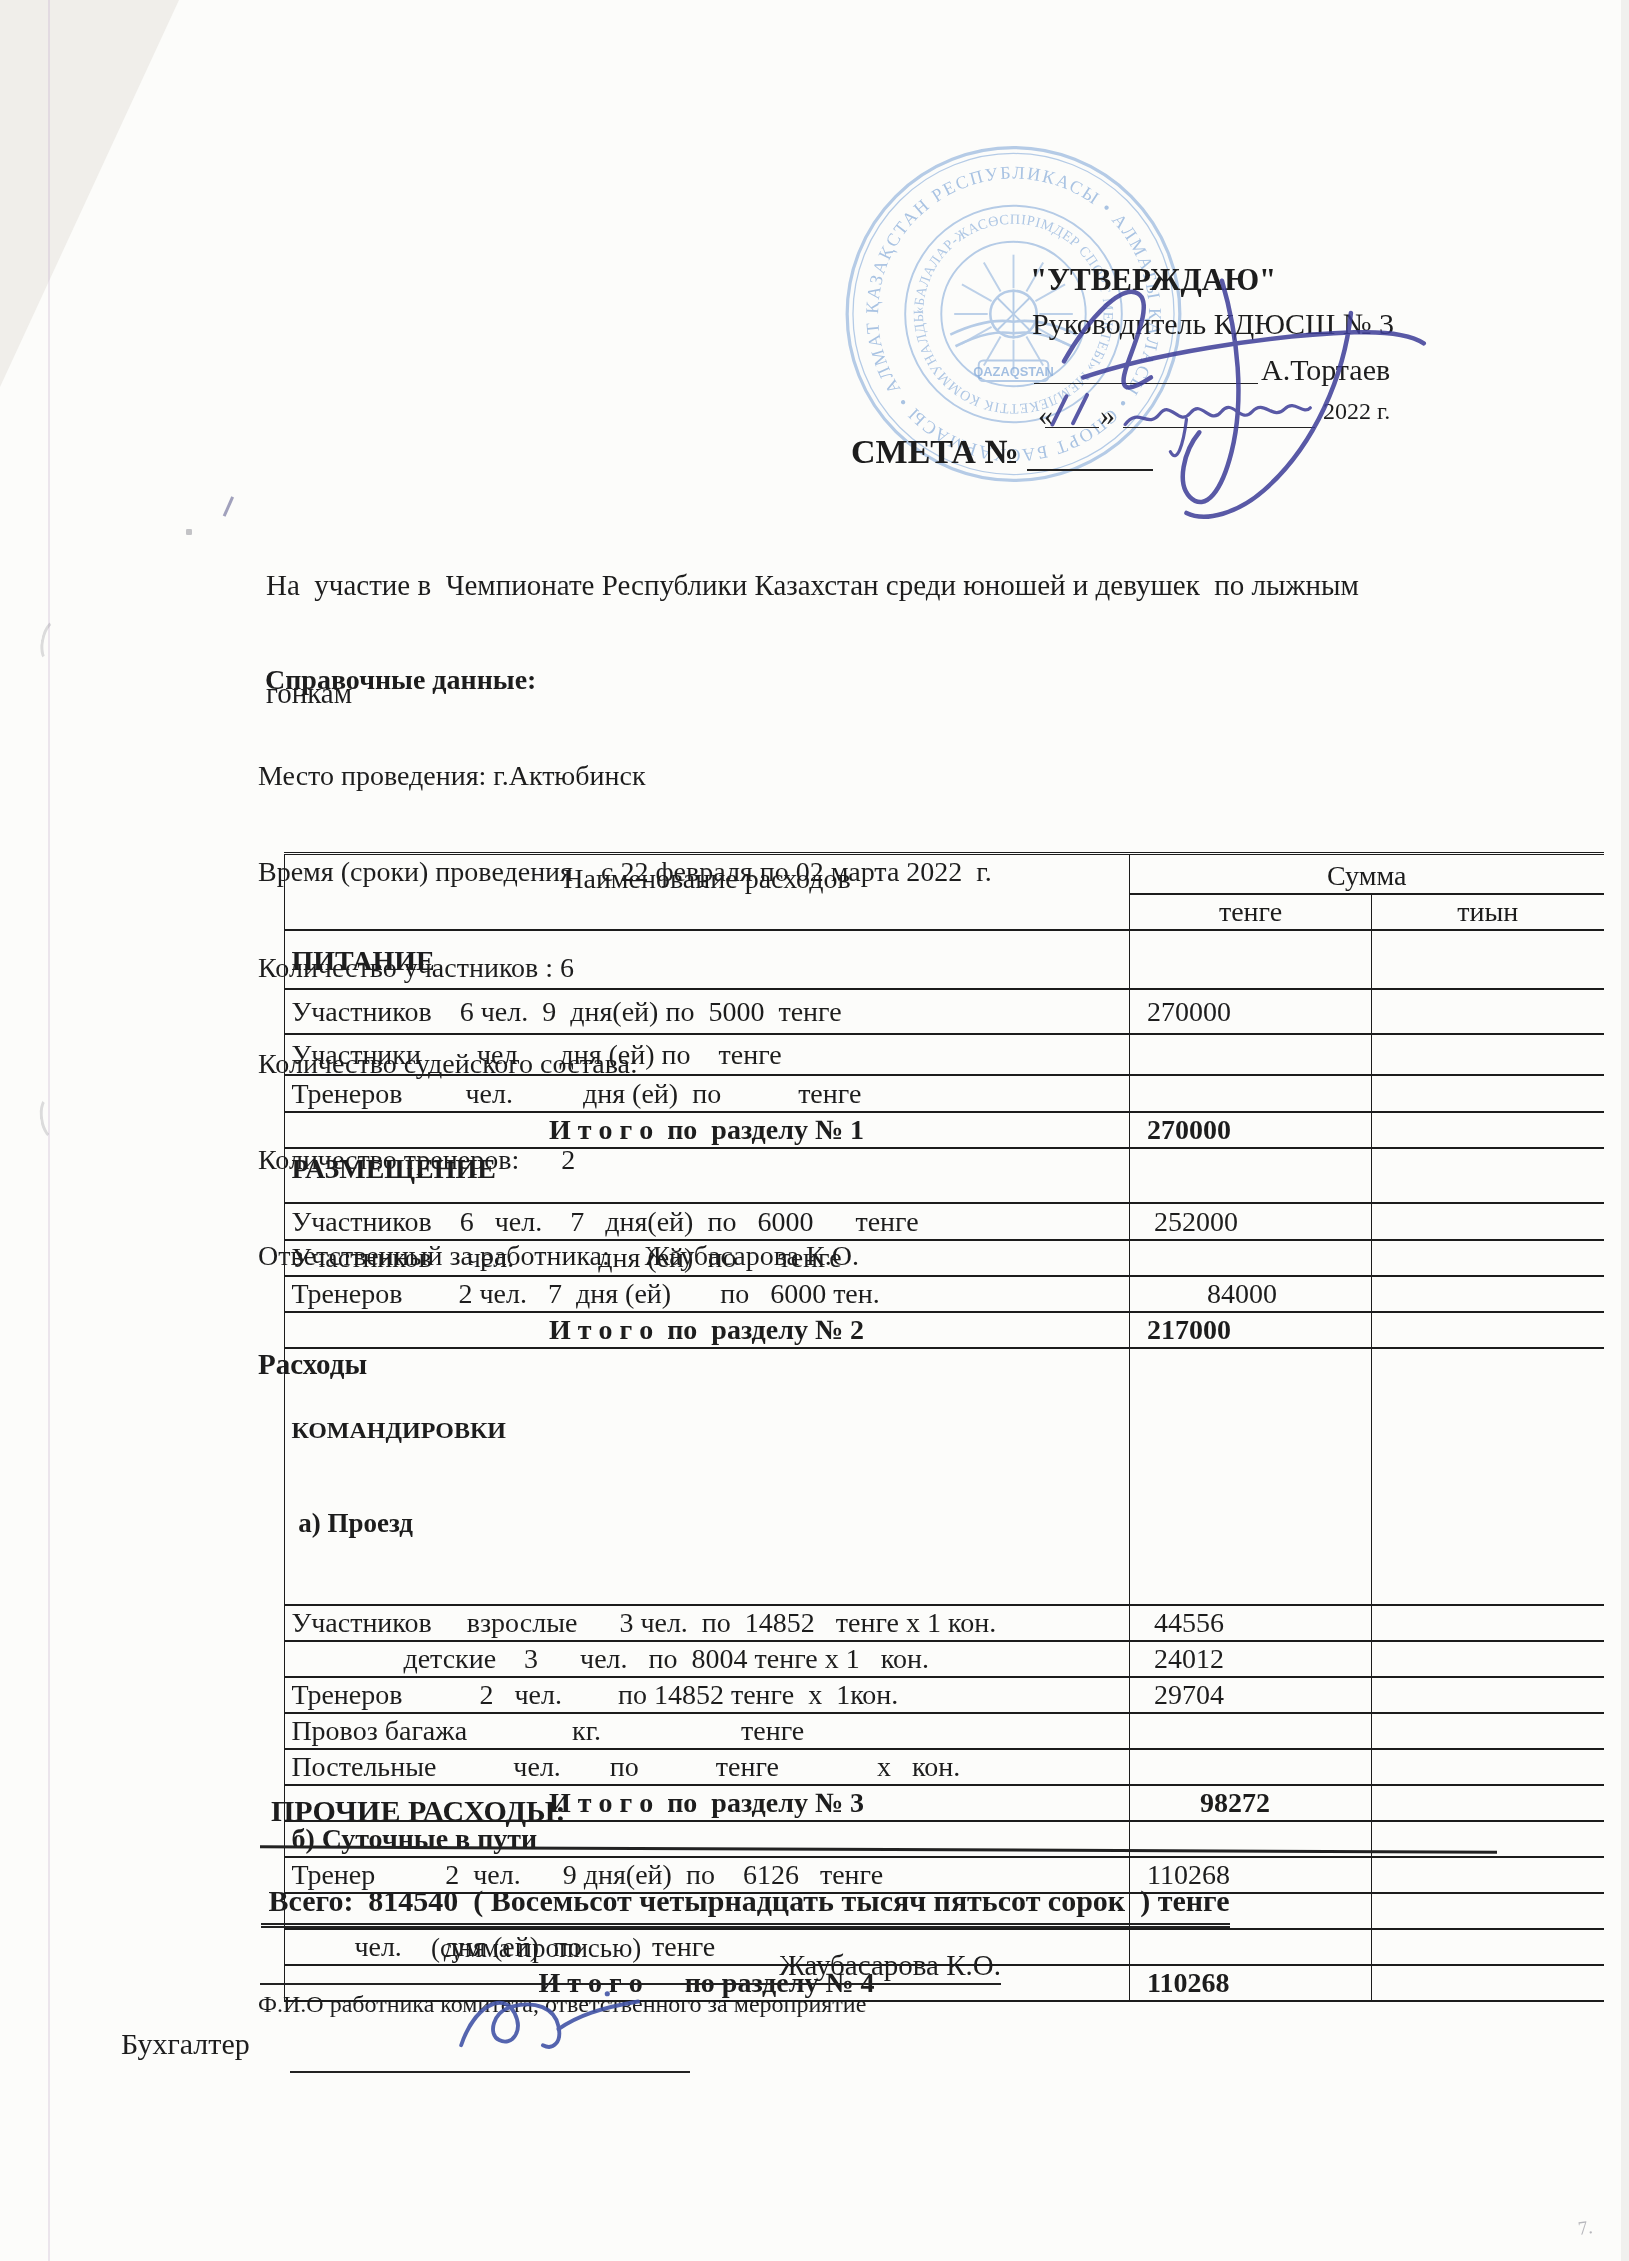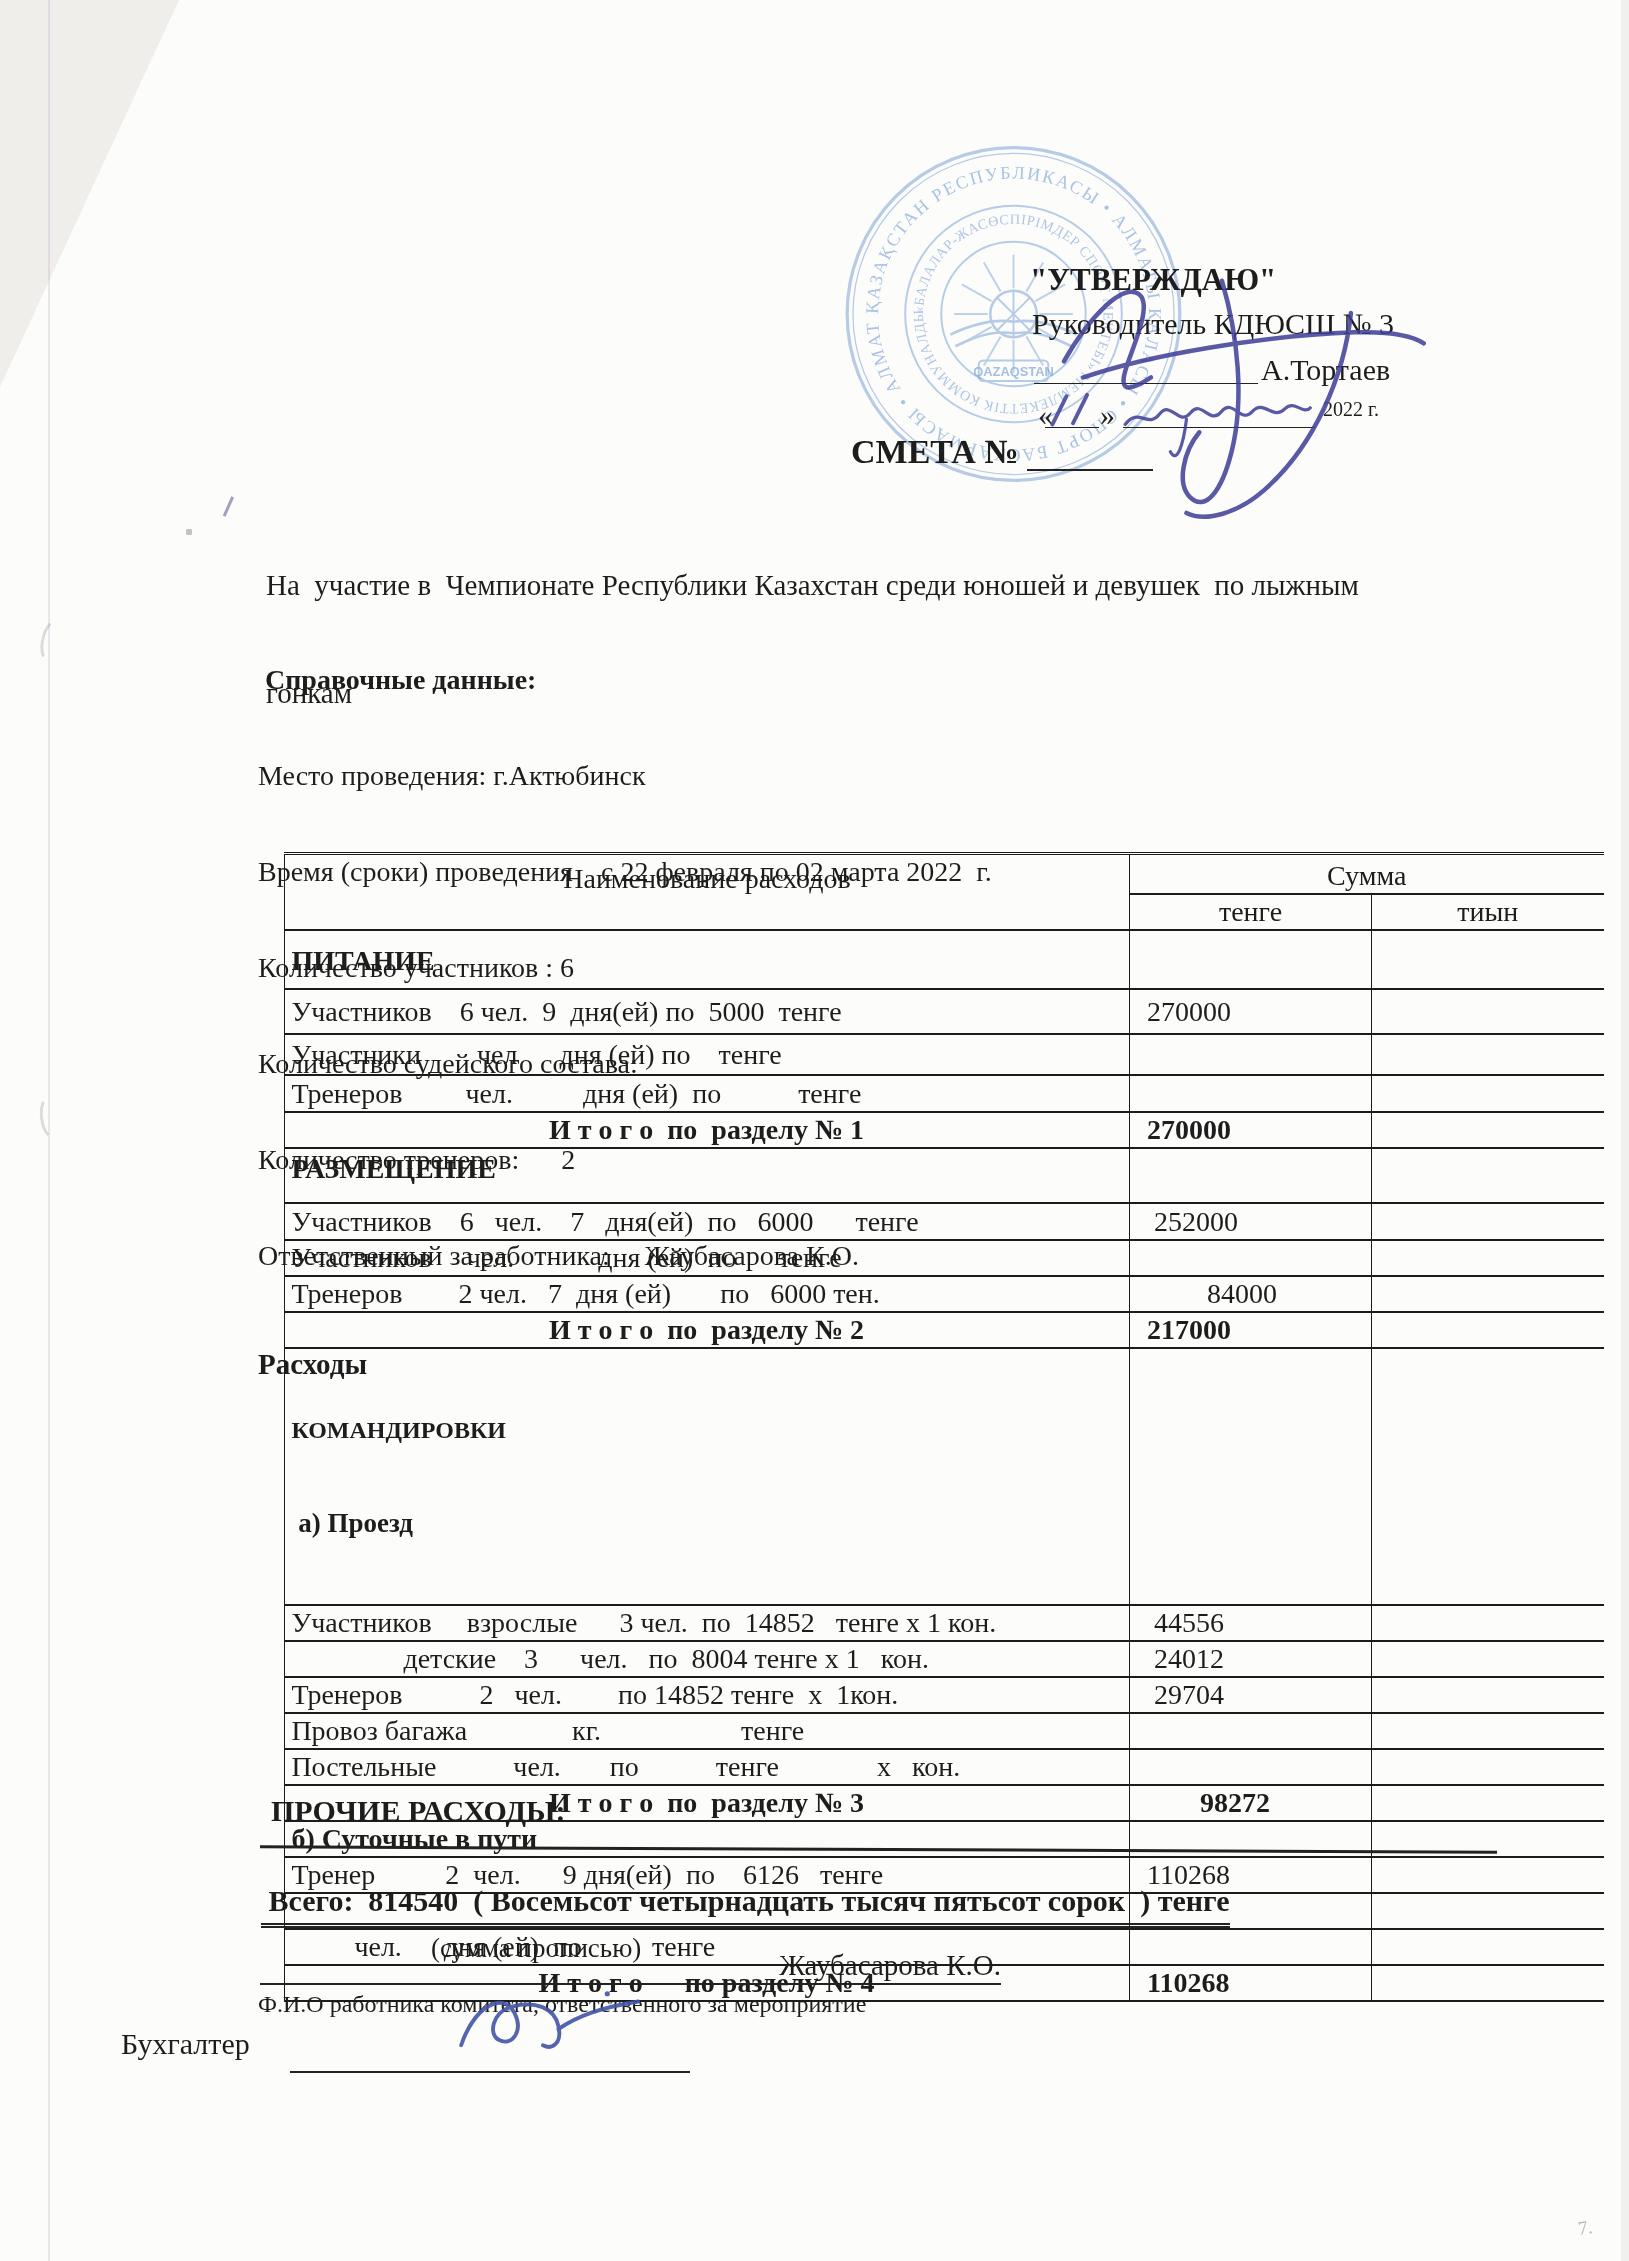--- a/index.html
+++ b/index.html
@@ -23,21 +23,21 @@
 
   
   .appr-title{position:absolute;left:1030px;top:262px;font-size:31px;font-weight:bold;}
   .appr-head{position:absolute;left:1032px;top:307px;font-size:30px;white-space:pre;}
   .appr-blank{position:absolute;left:1034px;top:355px;width:224px;height:28px;border-bottom:1.9px solid #222;}
   .appr-name{position:absolute;left:1261px;top:353px;font-size:30px;}
   .q-open{position:absolute;left:1038px;top:398px;font-size:30px;}
   .day-blank{position:absolute;left:1045px;top:400px;width:54px;height:27px;border-bottom:1.9px solid #222;}
   .q-close{position:absolute;left:1100px;top:398px;font-size:30px;}
   .month-blank{position:absolute;left:1123px;top:400px;width:192px;height:27px;border-bottom:1.9px solid #222;}
-  .appr-year{position:absolute;left:1323px;top:398px;font-size:20px;}
+  .appr-year{position:absolute;left:1323px;top:398px;font-size:24px;}
 
   
   .smeta{position:absolute;left:851px;top:433px;font-size:34px;font-weight:bold;white-space:pre;}
   .smeta-blank{display:inline-block;width:126px;border-bottom:2.6px solid #222;height:34px;vertical-align:bottom;}
 
   .purpose{position:absolute;left:266px;top:495px;font-size:29px;line-height:36px;white-space:pre-wrap;}
   .refblock{position:absolute;left:258px;top:600px;font-size:28px;line-height:32px;white-space:pre-wrap;}
   .ref-heading{font-weight:bold;}
   .expenses-label{font-weight:bold;font-size:29px;margin-top:12px;}
 

